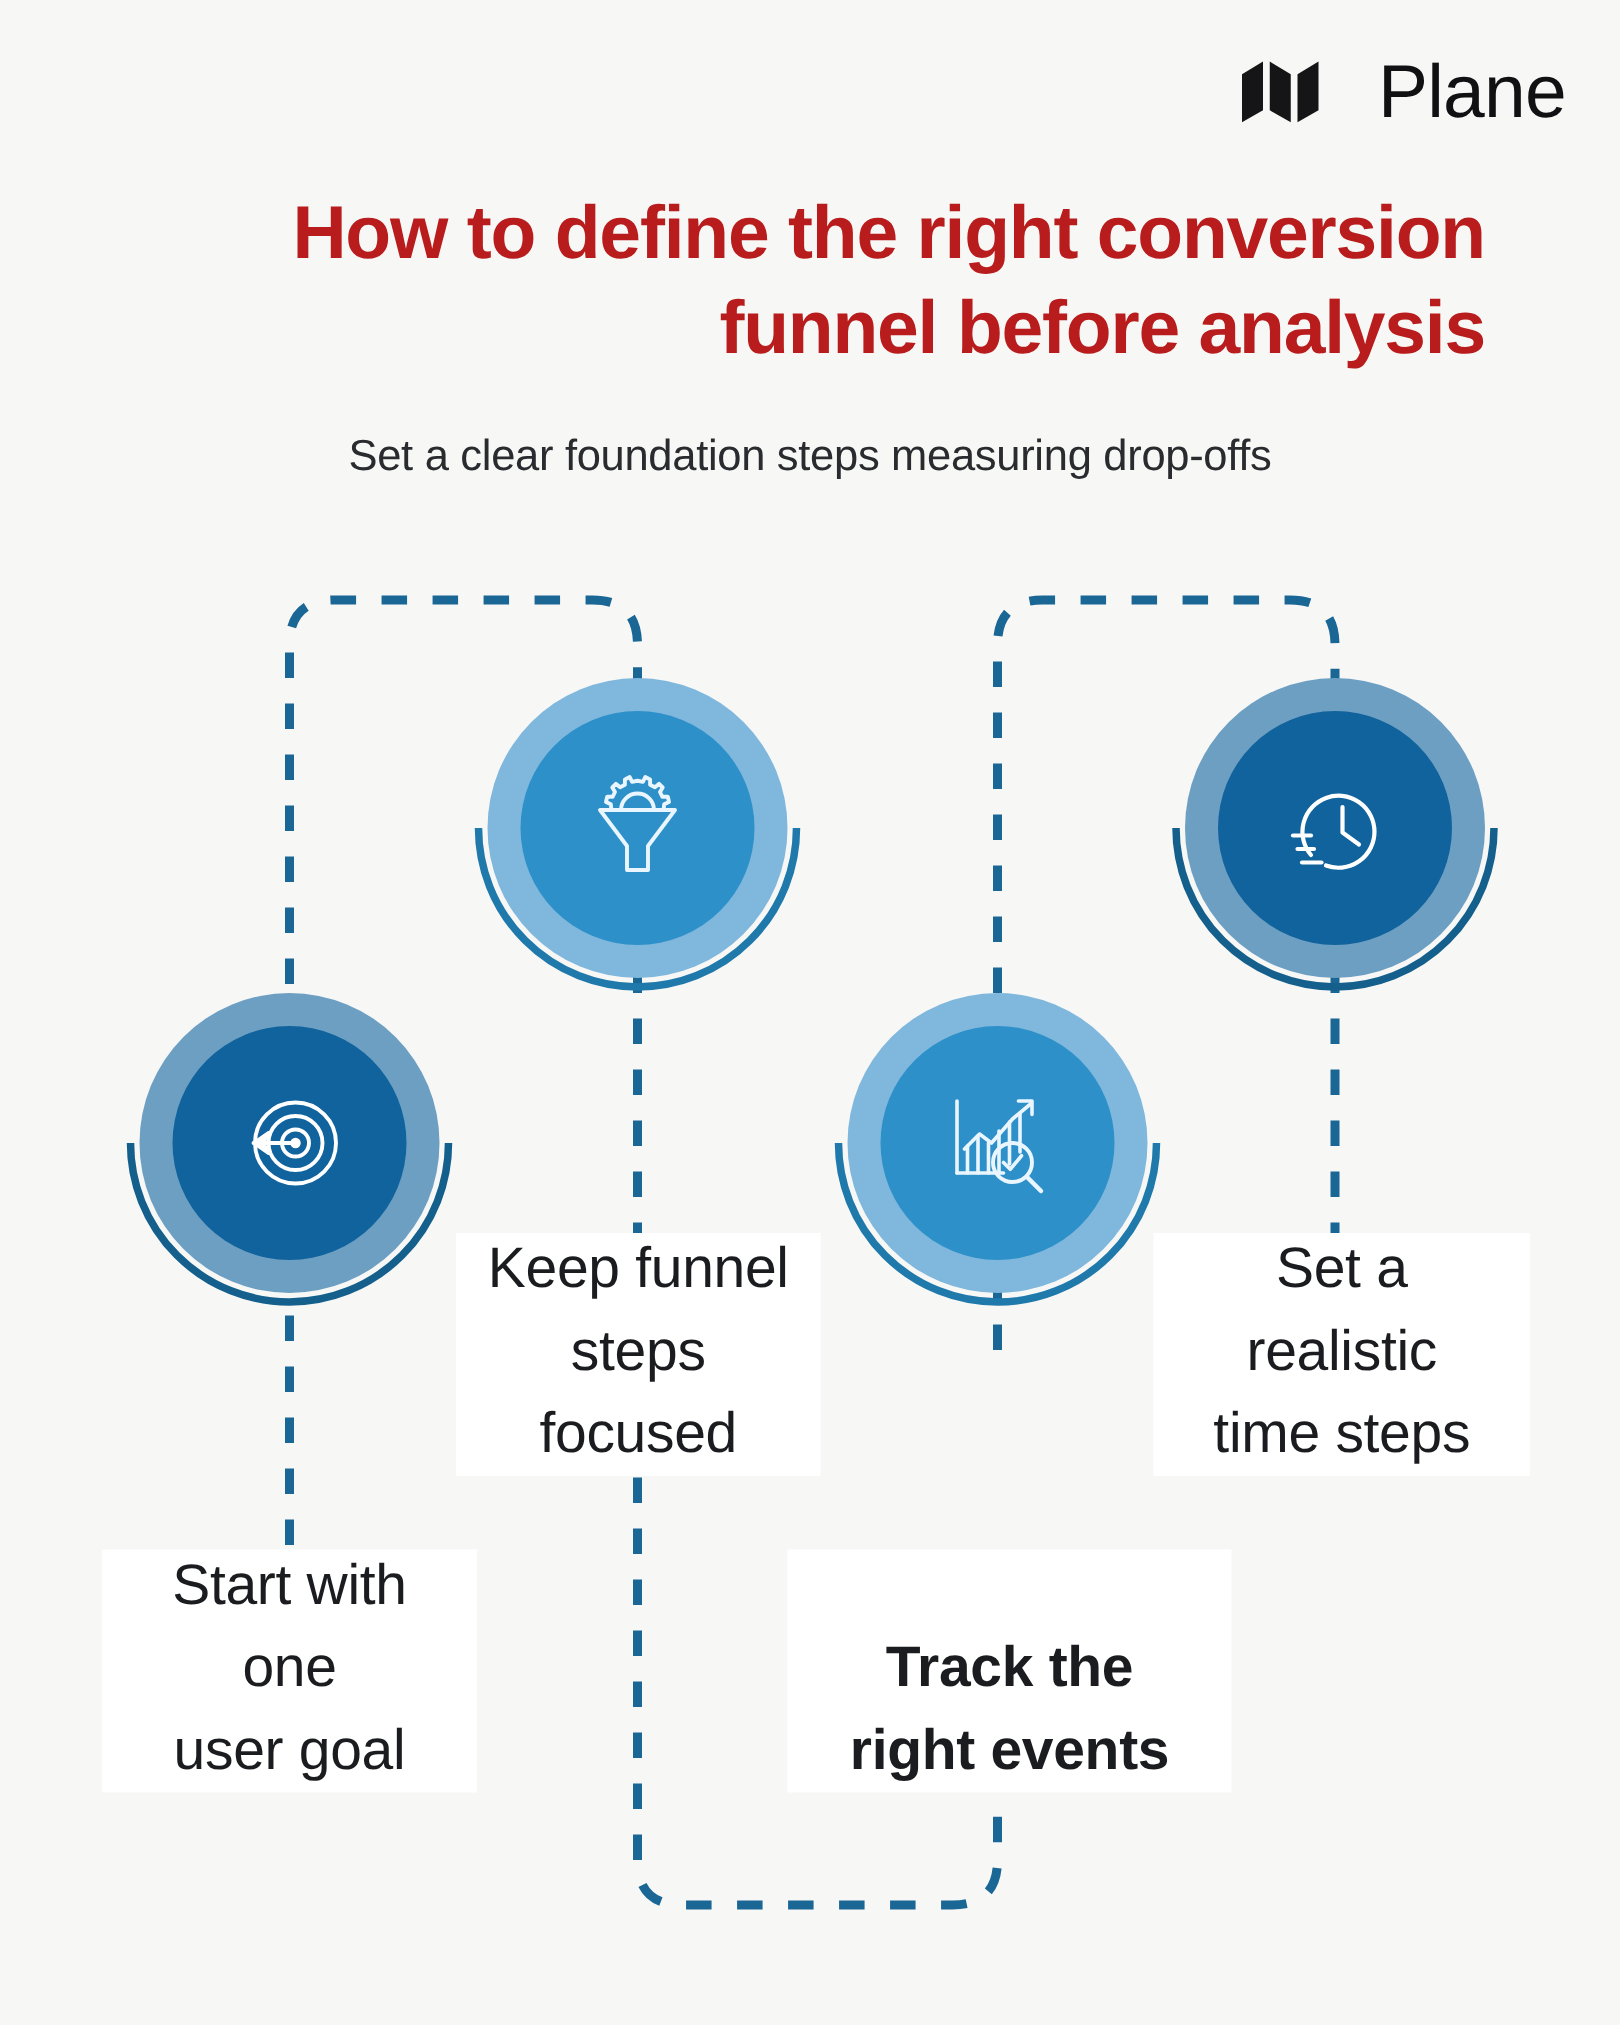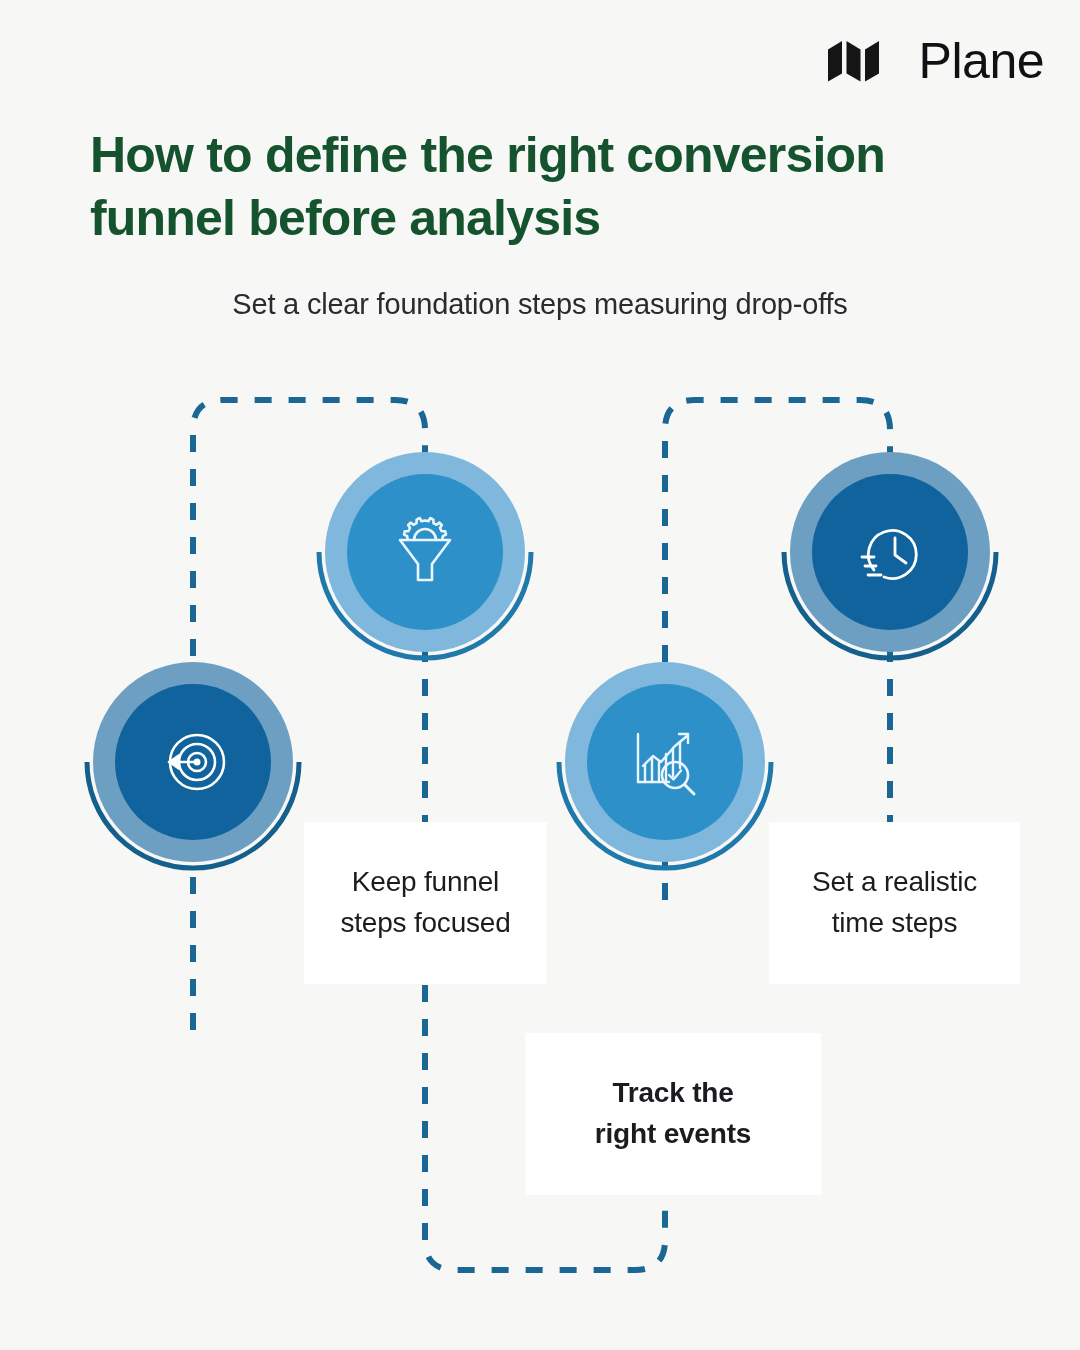--- a/index.html
+++ b/index.html
@@ -40,25 +40,25 @@
     letter-spacing: -0.5px;
     line-height: 1;
   }
 
   
   .title {
     position: absolute;
     top: 124px;
     left: 90px;
     width: 900px;
-    text-align: left;
+    text-align: right;
     font-size: 50px;
     font-weight: 700;
     line-height: 1.26;
-    color: #14532d;
+    color: #b91c1c;
     letter-spacing: -0.8px;
   }
   .subtitle {
     position: absolute;
     top: 286px;
     left: 90px;
     width: 900px;
     text-align: center;
     font-size: 29px;
     font-weight: 400;
@@ -106,24 +106,24 @@
     width: 236px;
     height: 236px;
     pointer-events: none;
   }
 
   
   .label-card {
     position: absolute;
     background: #ffffff;
     display: flex;
-    align-items: center;
+    align-items: flex-end;
     justify-content: center;
     text-align: center;
-    font-size: 28px;
+    font-size: 38px;
     font-weight: 400;
     line-height: 1.45;
     color: #1b1c1f;
     letter-spacing: -0.2px;
     padding: 0 14px;
     box-sizing: border-box;
   }
 </style>
 </head>
 <body>
@@ -228,20 +228,24 @@
           <path d="M26,60 A24,24 0 1 1 36,67"></path>
           <path d="M47,28 L47,45 L58,53"></path>
           <line x1="14" y1="47" x2="26" y2="47"></line>
           <line x1="17" y1="56" x2="28" y2="56"></line>
           <line x1="20" y1="65" x2="33" y2="65"></line>
         </g>
       </svg>
     </div>
   </div>
 
+  <div class="label-card" style="left:68px; top:1033px; width:250px; height:162px;">
+    <span style="white-space:pre-line">Start with one
+user goal</span>
+  </div>
 
   <div class="label-card" style="left:304px; top:822px; width:243px; height:162px;">
     <span style="white-space:pre-line">Keep funnel
 steps focused</span>
   </div>
 
   <div class="label-card" style="left:525px; top:1033px; width:296px; height:162px;font-weight:bold;">
     <span style="white-space:pre-line">Track the
 right events</span>
   </div>

